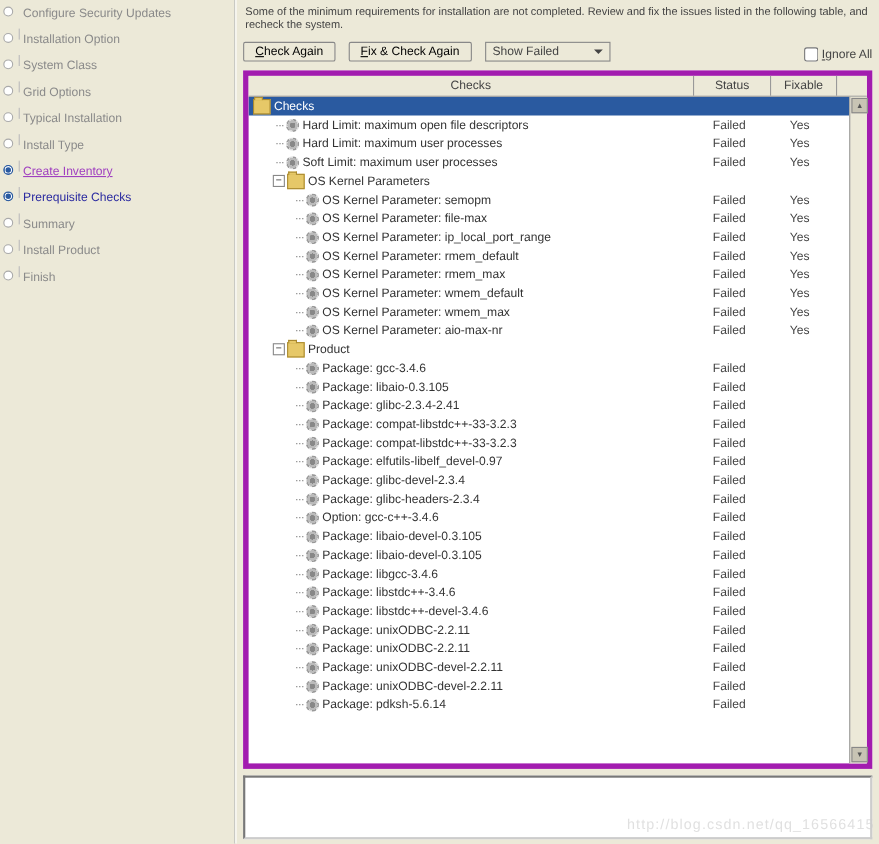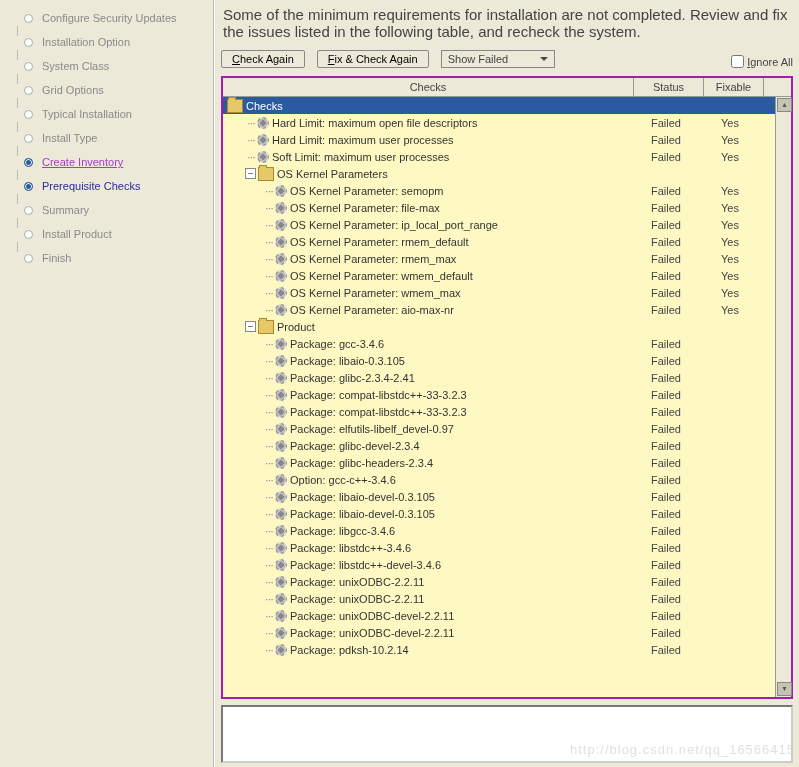--- a/index.html
+++ b/index.html
@@ -1,36 +1,36 @@
 <!DOCTYPE html>
 <html><head>
 <meta charset="utf-8">
 <style>
 html,body{margin:0;padding:0;font:11px Arial,Helvetica,sans-serif;color:#444;background:#ece9d8;height:100%}
 .wrap{display:flex;height:767px;width:799px;box-sizing:border-box}
 .sidebar{width:213px;background:#ece9d8;padding:6px 0 0 0;flex:none;border-right:1px solid #bbb}
-.step{display:flex;align-items:center;height:24px;padding:0 0 0 21px;color:#8a8a8a;position:relative}
+.step{display:flex;align-items:flex-start;height:24px;padding:0 0 0 0;color:#8a8a8a;position:relative}
 .step .dotwrap{width:15px;display:flex;justify-content:center;align-items:center;position:relative}
 .dot{width:7px;height:7px;border-radius:50%;border:1px solid #aaa;background:#fff}
 .step.visited .lbl{color:#a040c0;text-decoration:underline;cursor:pointer}
 .step.current .lbl{color:#2a2aa0;font-weight:normal}
 .step.current .dot,
 .step.visited .dot{background:#2a5aa0;border-color:#2a5aa0;box-shadow:inset 0 0 0 1px #fff}
 .step .lbl{margin-left:6px}
 .line{position:absolute;left:17px;top:20px;width:1px;height:10px;background:#bbb}
 .main{flex:1;display:flex;flex-direction:column;background:#ece9d8;padding:4px 6px 4px 6px;box-sizing:border-box;border-left:1px solid #fff}
-.msg{font-size:15px;color:#444;padding:2px 2px 8px 2px}
+.msg{font-size:10px;color:#444;padding:2px 2px 8px 2px}
 .bar{display:flex;align-items:flex-end;gap:12px;padding:2px 0 8px 0}
 button{font:11px Arial;padding:2px 10px;background:#ece9d8;border:1px solid #888;border-radius:2px;cursor:pointer}
 .dd{display:flex;align-items:center;border:1px solid #888;padding:2px 6px;background:#ece9d8;cursor:pointer;min-width:100px;justify-content:space-between}
 .dd .tri{border:4px solid transparent;border-top-color:#444;margin-left:30px;margin-top:4px}
 .spacer{flex:1}
 .ignore{display:flex;align-items:center;gap:3px;color:#444}
 .ignore input{margin:0}
-.gridhost{flex:1;border:2px solid #a21caf;background:#fef9c3;display:flex;flex-direction:column;min-height:0}
+.gridhost{flex:1;border:5px solid #a21caf;background:#ffffff;display:flex;flex-direction:column;min-height:0}
 .ghead{display:flex;background:#ece9d8;border-bottom:1px solid #999;flex:none}
 .ghead div{padding:3px 6px;border-right:1px solid #999;text-align:center;color:#444}
 .c-checks{flex:1}
 .c-status{width:70px}
 .c-fix{width:60px}
 .gbody{flex:1;overflow-y:auto;overflow-x:hidden}
 .row{display:flex;align-items:center;height:17px}
 .row .c-checks{display:flex;align-items:center}
 .row .c-status,.row .c-fix{font-size:11px;color:#444}
 .row.hd{background:#2a5aa0;color:#fff}
@@ -476,21 +476,21 @@
                 <span class="txt">Package: unixODBC-devel-2.2.11</span>
               </div>
               <div class="c-status">Failed</div>
               <div class="c-fix"></div>
             </div>
             <div class="row">
               <div class="c-checks">
                 <span class="ind" style="width:40px"></span>
                 <span class="dots">···</span>
                 <span class="gear"></span>
-                <span class="txt">Package: pdksh-10.2.14</span>
+                <span class="txt">Package: pdksh-5.6.14</span>
               </div>
               <div class="c-status">Failed</div>
               <div class="c-fix"></div>
             </div>
           </div>
         <div class="sb">
           <div class="thumb" style="text-align: center; font-size: 8px; line-height: 12px; color: rgb(85, 85, 85);">▴</div>
           <div class="track"></div>
           <div class="thumb" style="text-align: center; font-size: 8px; line-height: 12px; color: rgb(85, 85, 85);">▾</div>
         </div>

